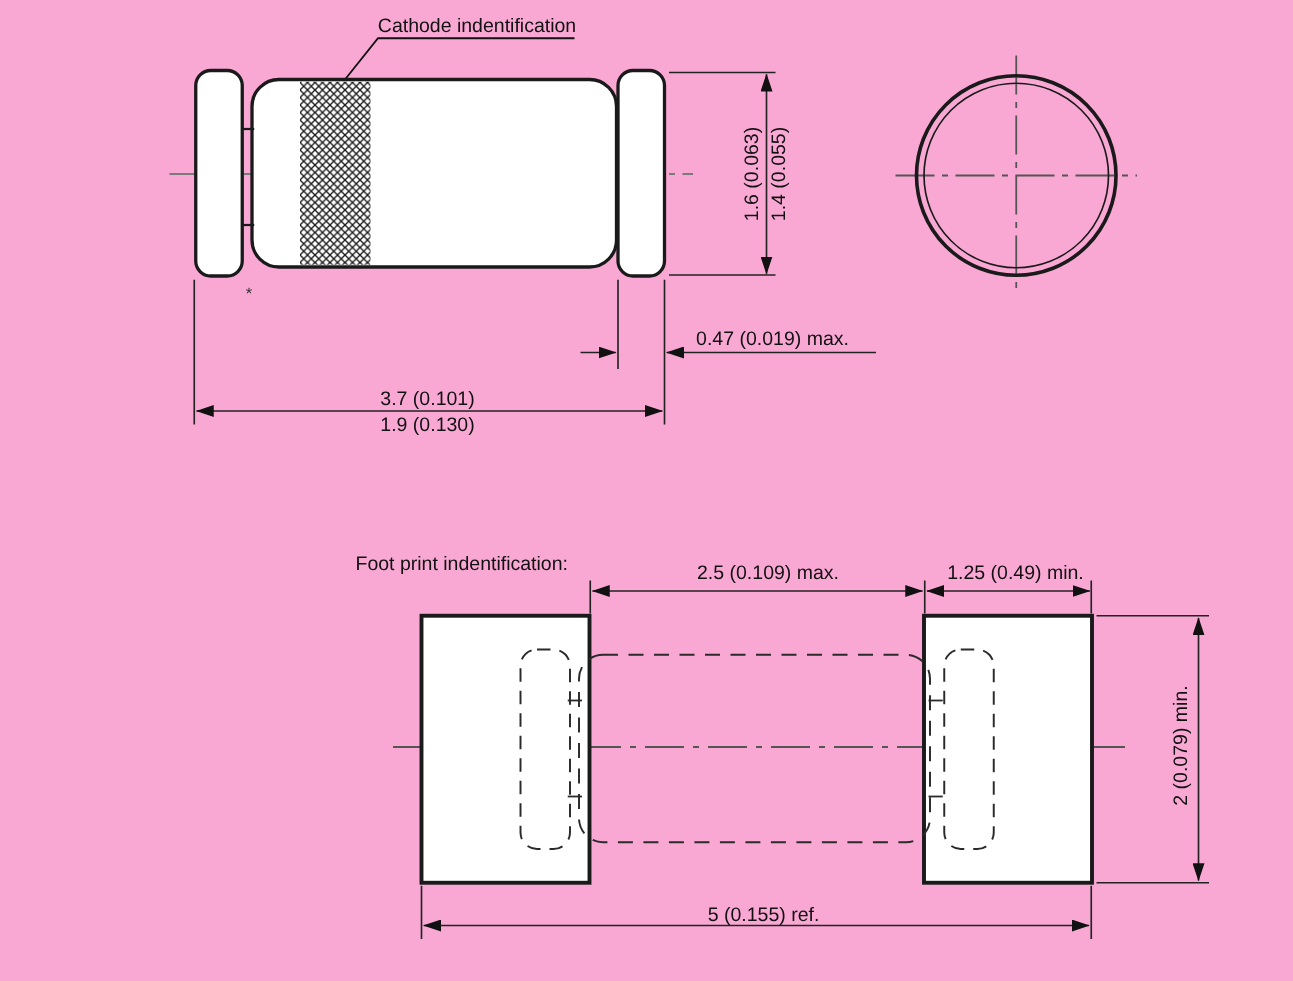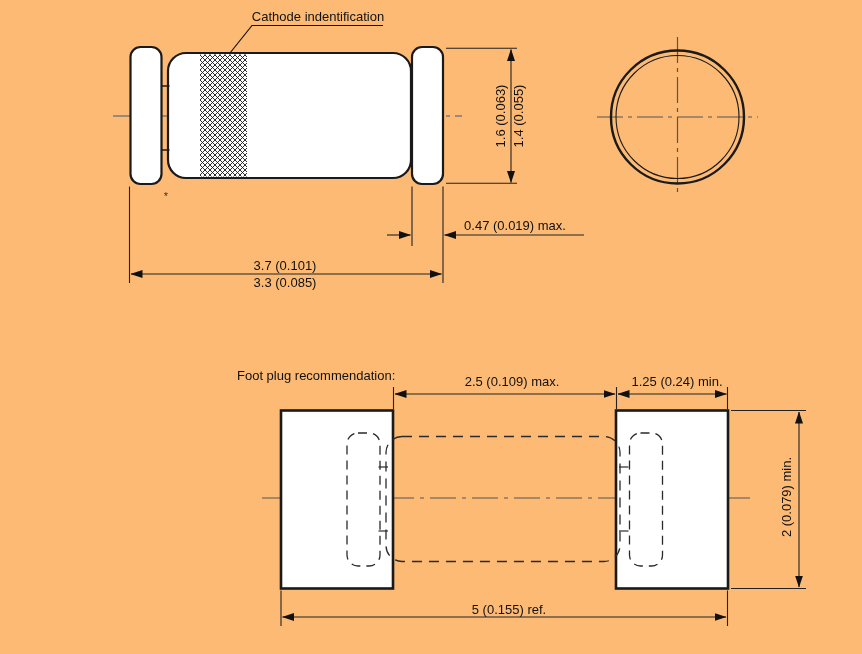--- a/index.html
+++ b/index.html
@@ -1,19 +1,19 @@
 <!DOCTYPE html>
 <html><head>
 <meta charset="utf-8">
 <style>
   html,body{margin:0;padding:0;background:#ffffff;}
   #canvas{
     position:relative;
     width:862px;height:654px;
-    background:#fdba74;
+    background:#f9a8d4;
     font-family:"Liberation Sans", sans-serif;
     color:#111;
     overflow:hidden;
   }
   #linework{position:absolute;left:0;top:0;}
   .txt{
     position:absolute;
     font-size:13px;
     line-height:14px;
     white-space:nowrap;
@@ -115,25 +115,25 @@
   </svg>
 
   <div class="txt ctr" style="left:318px;top:17px">Cathode indentification</div>
 
   <div class="txt rot" style="left:501px;top:116px">1.6 (0.063)</div>
   <div class="txt rot" style="left:519px;top:116px">1.4 (0.055)</div>
 
   <div class="txt ctr" style="left:515px;top:226px">0.47 (0.019) max.</div>
 
   <div class="txt ctr" style="left:285px;top:266px">3.7 (0.101)</div>
-  <div class="txt ctr" style="left:285px;top:283px">3.3 (0.085)</div>
+  <div class="txt ctr" style="left:285px;top:283px">1.9 (0.130)</div>
 
   <div class="txt ctr small" style="left:166px;top:196px">*</div>
 
 
-  <div class="txt" style="left:237px;top:369px">Foot plug recommendation:</div>
+  <div class="txt" style="left:237px;top:369px">Foot print indentification:</div>
 
   <div class="txt ctr" style="left:512px;top:382px">2.5 (0.109) max.</div>
-  <div class="txt ctr" style="left:677px;top:382px">1.25 (0.24) min.</div>
+  <div class="txt ctr" style="left:677px;top:382px">1.25 (0.49) min.</div>
   <div class="txt rot" style="left:787px;top:497px">2 (0.079) min.</div>
   <div class="txt ctr" style="left:509px;top:610px">5 (0.155) ref.</div>
 
 </div>
 
 </body></html>

